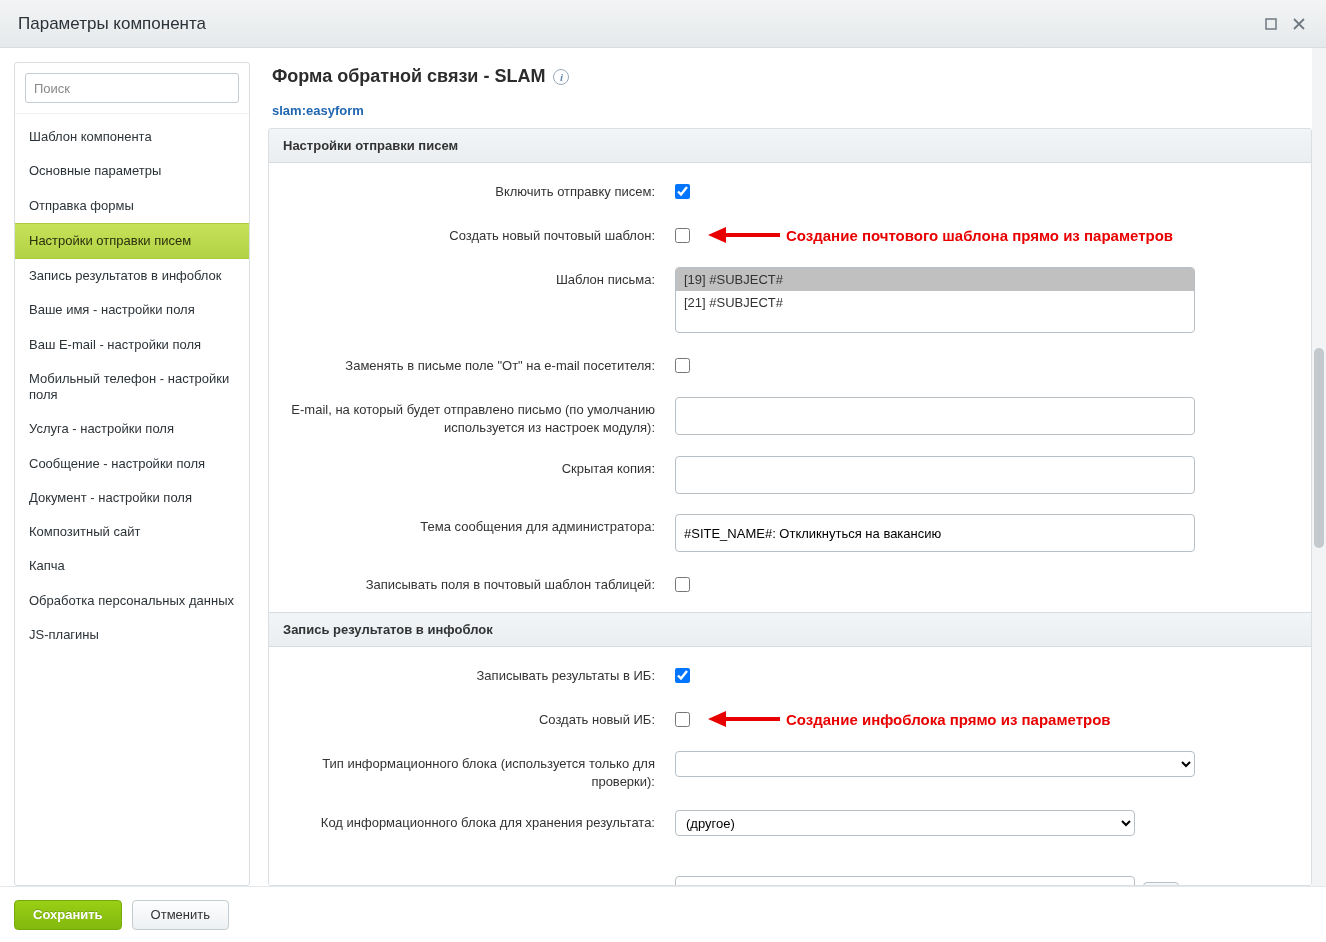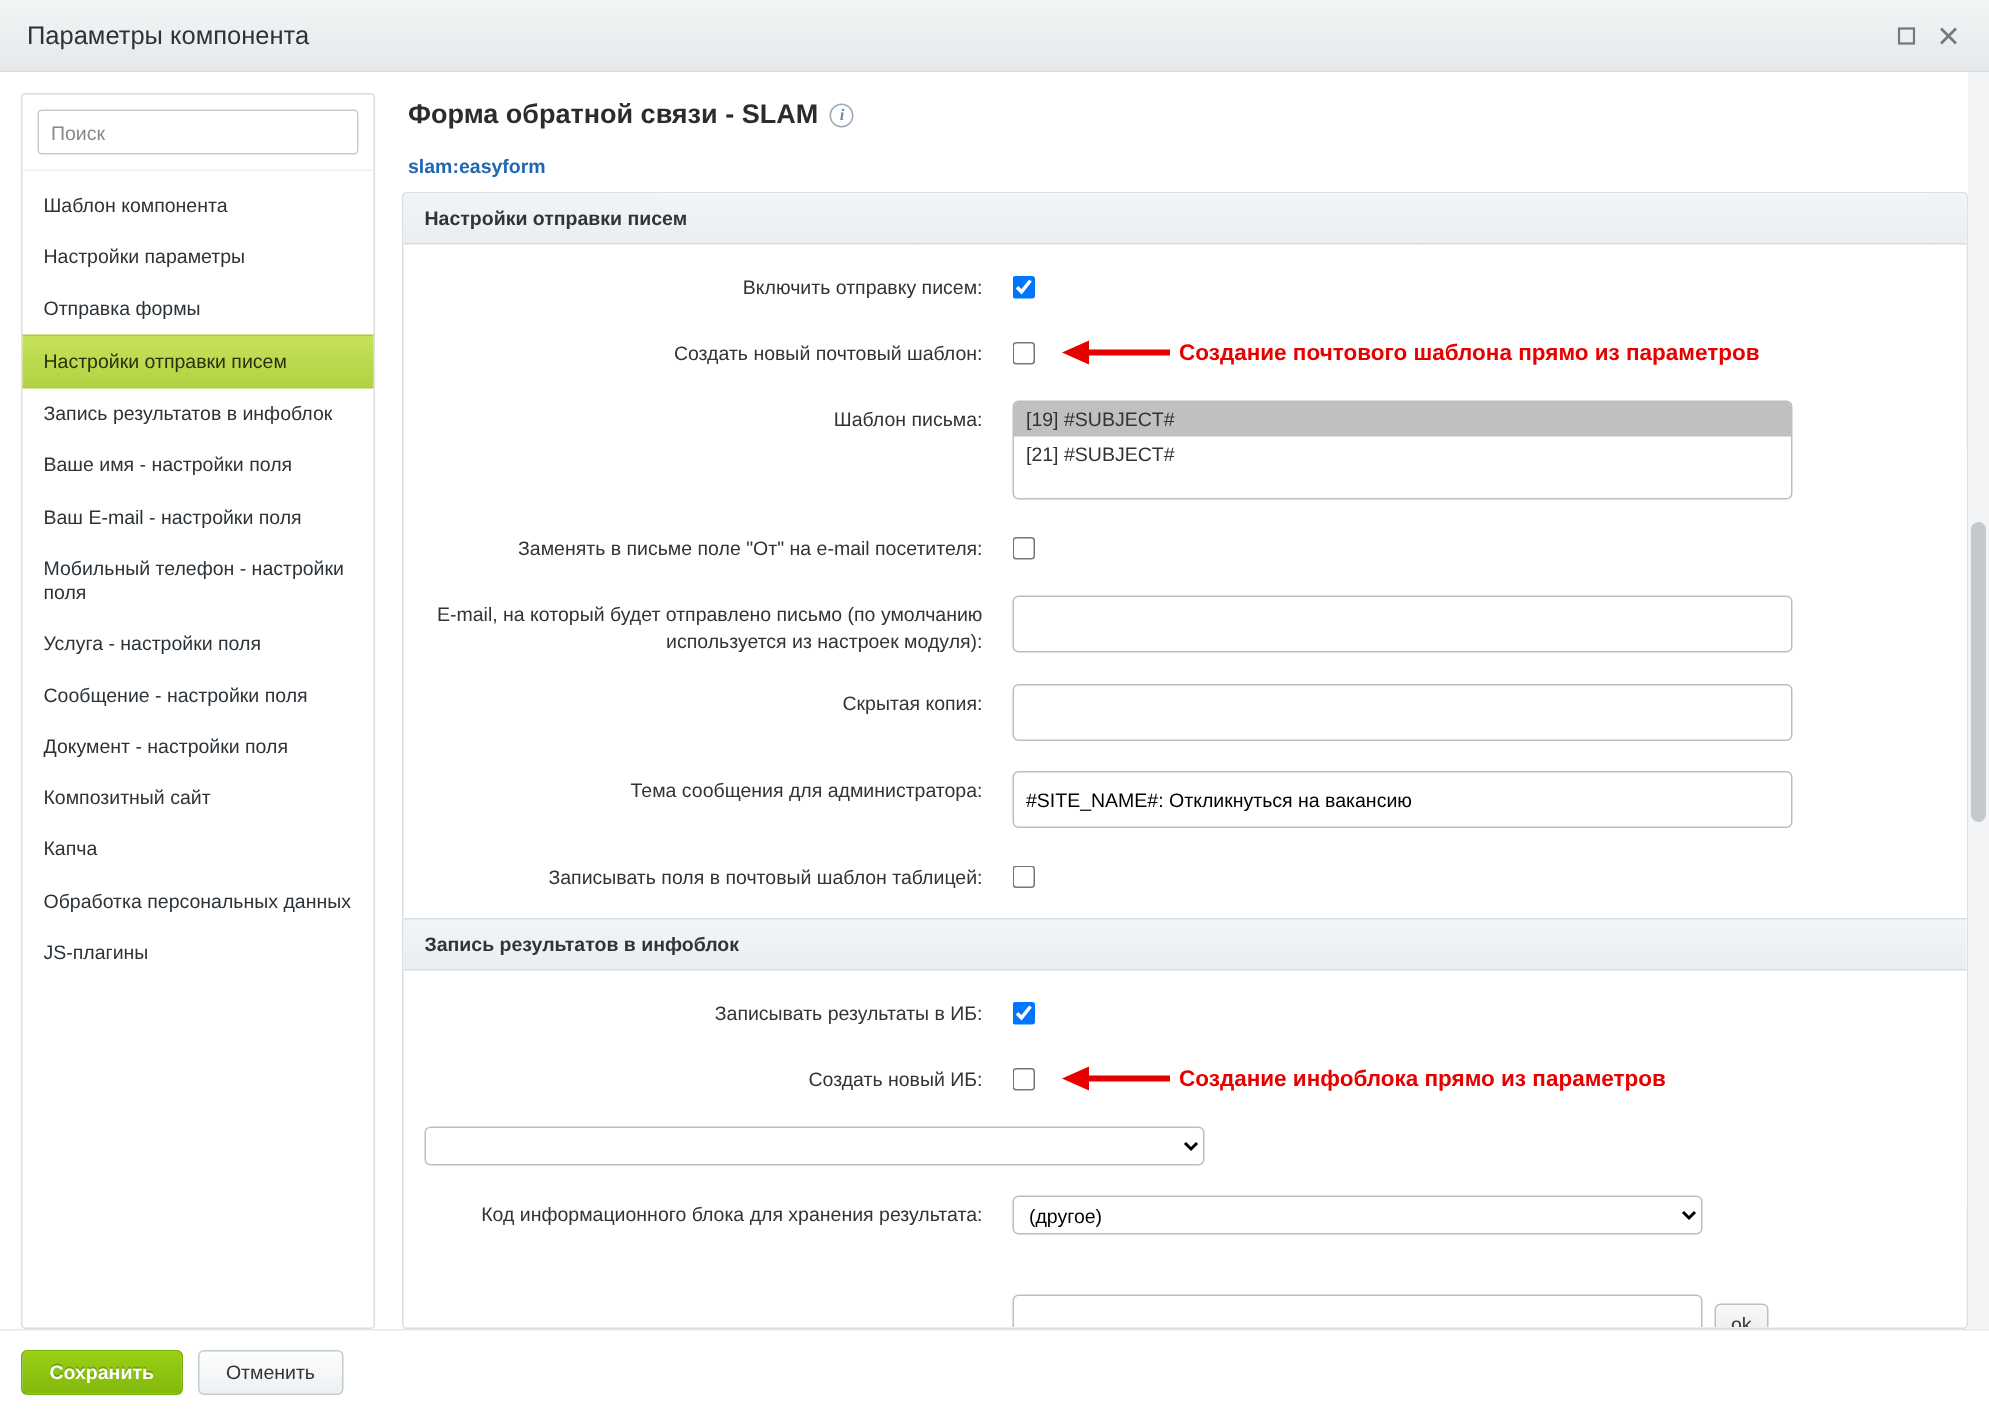--- a/index.html
+++ b/index.html
@@ -278,21 +278,21 @@
   </div>
 
   <div class="body">
 
     <div class="sidebar">
       <div class="search-wrap">
         <input type="text" placeholder="Поиск" style="">
       </div>
       <div class="nav" id="nav">
           <div class="nav-item">Шаблон компонента</div>
-          <div class="nav-item">Настройки параметры</div>
+          <div class="nav-item">Основные параметры</div>
           <div class="nav-item">Отправка формы</div>
           <div class="nav-item active">Настройки отправки писем</div>
           <div class="nav-item">Запись результатов в инфоблок</div>
           <div class="nav-item">Ваше имя - настройки поля</div>
           <div class="nav-item">Ваш E-mail - настройки поля</div>
           <div class="nav-item">Мобильный телефон - настройки поля</div>
           <div class="nav-item">Услуга - настройки поля</div>
           <div class="nav-item">Сообщение - настройки поля</div>
           <div class="nav-item">Документ - настройки поля</div>
           <div class="nav-item">Композитный сайт</div>
@@ -406,20 +406,21 @@
                       <path d="M72 9 L14 9" stroke="#e80000" stroke-width="4"></path>
                       <path d="M0 9 L18 1 L18 17 Z" fill="#e80000"></path>
                     </svg>
                 </span>
                 <span>Создание инфоблока прямо из параметров</span>
               </span>
             </div>
           </div>
 
           <div class="row">
+            <div class="label">Тип информационного блока (используется только для проверки):</div>
             <div class="field">
               <select class="sel" style="width:520px">
                 <option></option>
               </select>
             </div>
           </div>
 
           <div class="row">
             <div class="label">Код информационного блока для хранения результата:</div>
             <div class="field">

